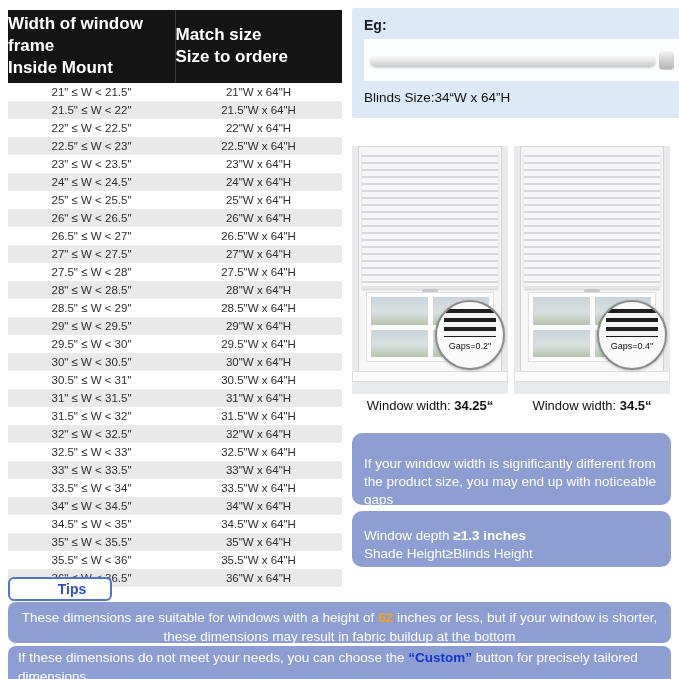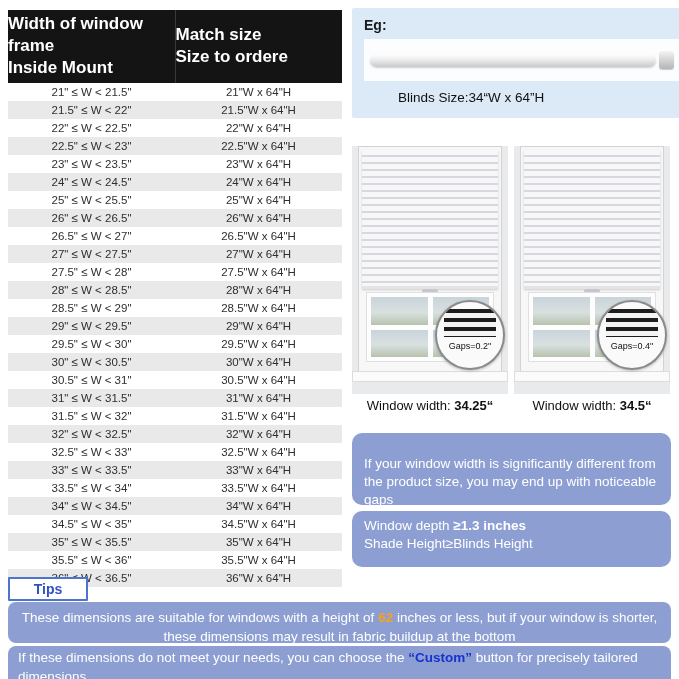--- a/index.html
+++ b/index.html
@@ -38,21 +38,21 @@
   .rail-bar {
     flex:1; height:13px; border-radius:7px;
     background:linear-gradient(180deg,#ffffff 0%,#ececec 45%,#c9c9c9 100%);
     box-shadow:0 1px 2px rgba(0,0,0,.18);
   }
   .rail-cap {
     width:15px; height:18px; margin-left:3px; border-radius:3px;
     background:linear-gradient(180deg,#f4f4f4,#b5b5b5);
     box-shadow:0 1px 1px rgba(0,0,0,.2);
   }
-  .blinds-size { margin-top:9px; font-size:13.5px; color:#101010;margin-left:34px; }
+  .blinds-size { margin-top:9px; font-size:13.5px; color:#101010; }
 
   
   .win-wrap { position:absolute; top:146px; width:156px; }
   .win-wrap.one { left:352px; }
   .win-wrap.two { left:514px; }
   .win { position:relative; width:100%; height:248px; background:#e9eaec; }
   .win .frame {
     position:absolute; left:6px; right:6px; top:0; bottom:22px;
     background:#f7f7f7; border:1px solid #d2d2d2;
   }
@@ -92,28 +92,28 @@
   .win-caption { margin-top:4px; text-align:center; font-size:13px; color:#101010; }
   .win-caption b { font-weight:bold; }
 
   
   .note {
     position:absolute; left:352px; width:319px; box-sizing:border-box;
     background:#8d9fd2; border-radius:10px; color:#fff;
     font-size:13.5px; line-height:1.35; padding:22px 12px;
   }
   .note.gap-warning { top:433px; height:72px; }
-  .note.requirements { top:511px; height:56px; padding:6px 12px; line-height:1.32; }
+  .note.requirements { top:511px; height:56px; padding:16px 12px; line-height:1.32; }
   .note .req-bold { font-weight:bold; }
 
   
   .tips-badge {
     position:absolute; left:8px; top:577px; width:76px; height:20px;
-    border:2px solid #4d74cf; border-radius:1px; background:#fff;
-    color:#2e51c6; font-weight:bold; font-size:14px; line-height:20px; text-align:center;
+    border:2px solid #4d74cf; border-radius:6px; background:#fff;
+    color:#2e51c6; font-weight:bold; font-size:14px; line-height:20px; text-align:center;padding-left:24px;
   }
   .tip-box {
     position:absolute; left:8px; right:8px; box-sizing:border-box;
     background:#8d9fd2; border-radius:8px; color:#fff;
     font-size:13.5px; line-height:1.42; padding:6px 10px;
   }
   .tip-box.a { top:602px; text-align:center; height:41px; }
   .tip-box.b { top:646px; text-align:left; height:40px; padding-top:2px; }
   .hl-orange { color:#f6a21d; font-weight:bold; }
   .hl-blue { color:#1733cf; font-weight:bold; }

